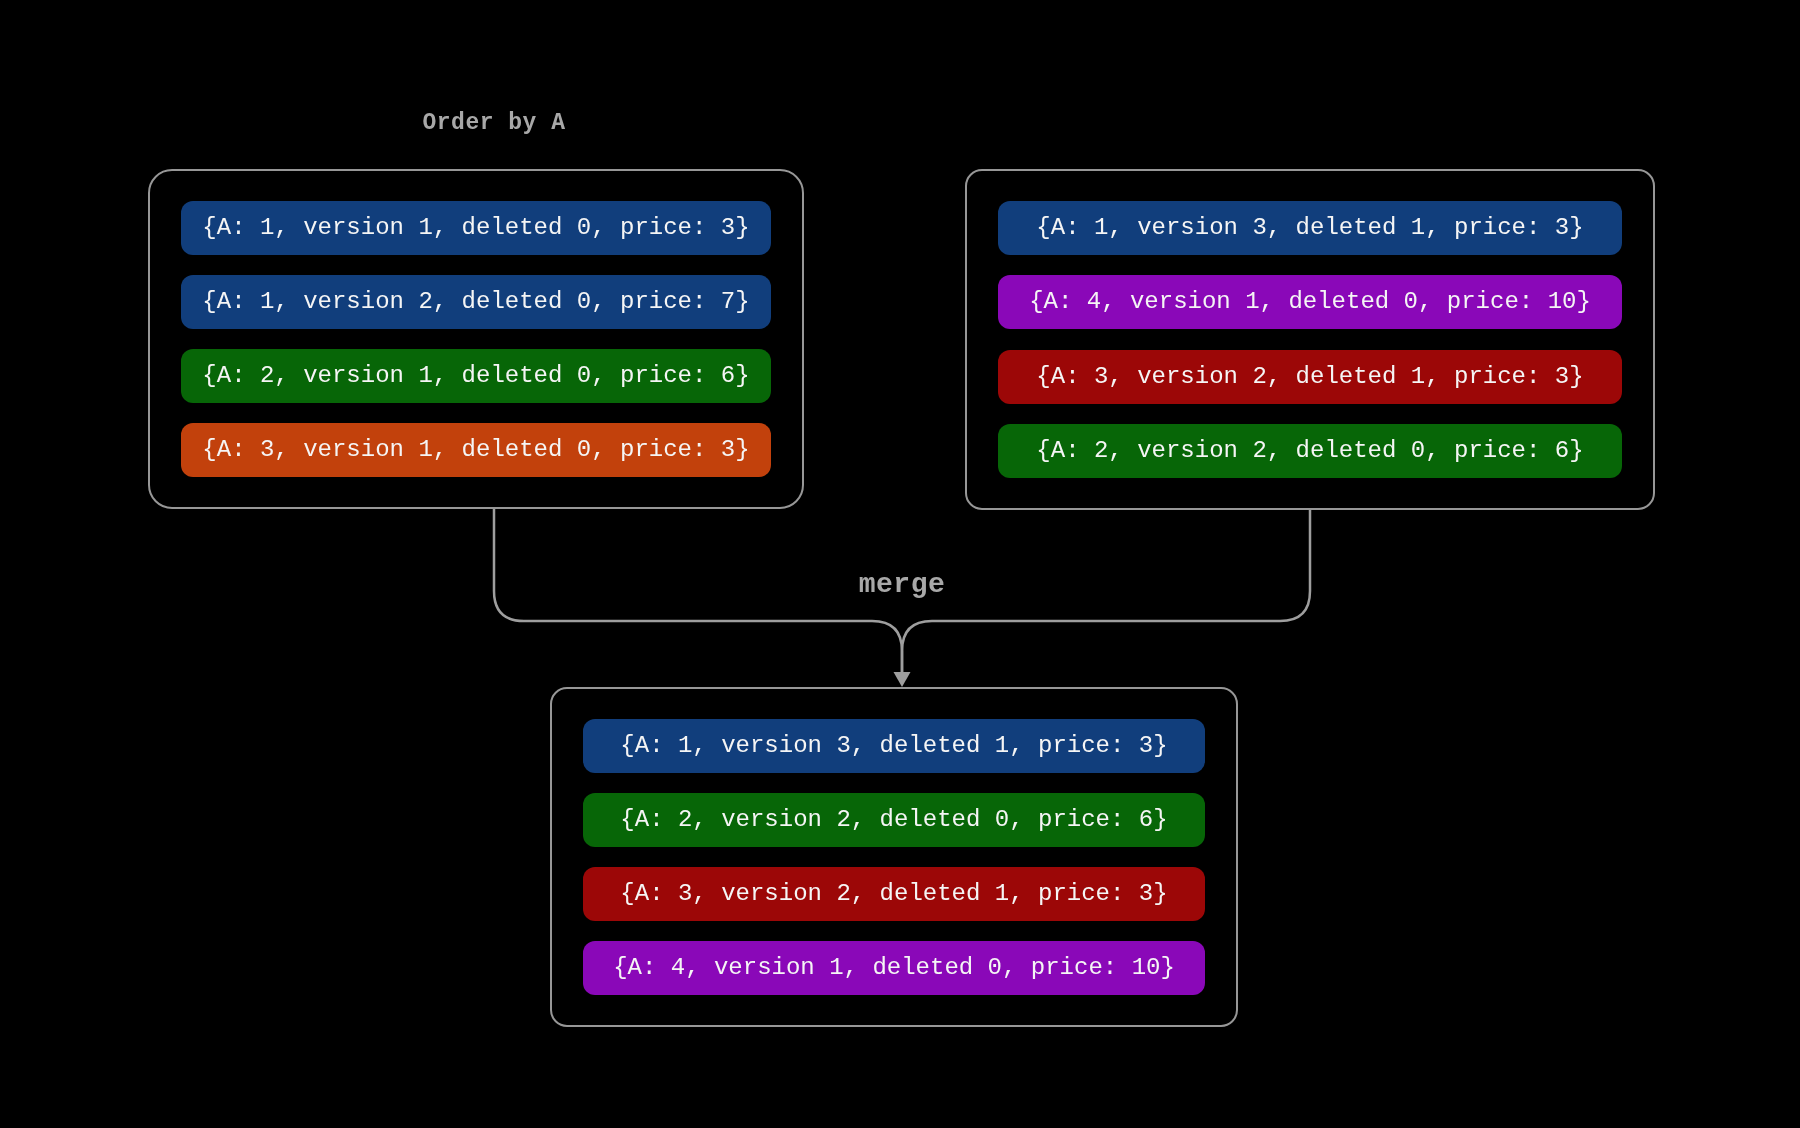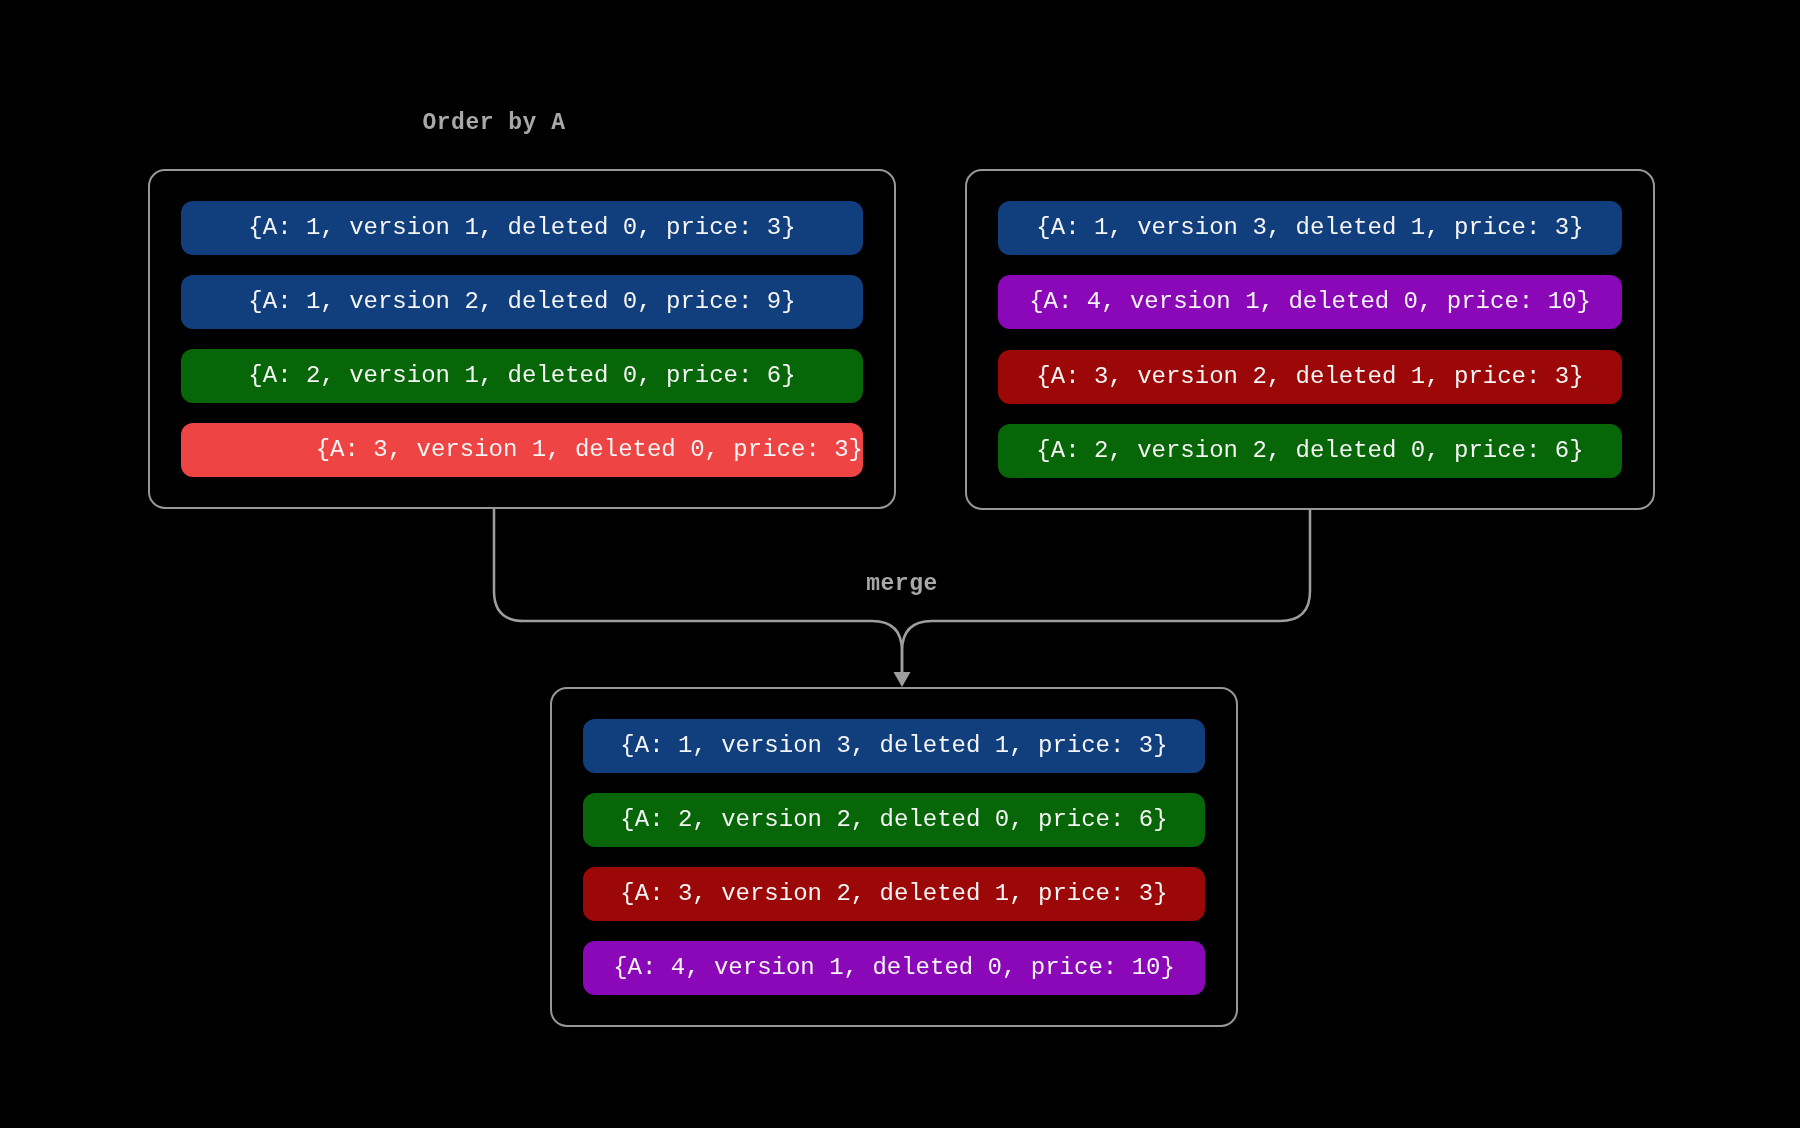--- a/index.html
+++ b/index.html
@@ -32,21 +32,21 @@
     position: absolute;
     box-sizing: border-box;
     border: 2.5px solid var(--box_border, #979797);
     border-radius: 17px;
     background: transparent;
     display: flex;
     flex-direction: column;
     justify-content: space-between;
     padding: 30px 31px;
   }
-  #box-order  { left: 148px; top: 141px; width: 748px; height: 340px; }
+  #box-order  { left: 148px; top: 141px; width: 656px; height: 340px; border-radius: 24px; }
   #box-parts  { left: 965px; top: 141px; width: 690px; height: 341px; }
   #box-merged { left: 550px; top: 659px; width: 688px; height: 340px; }
   .pill {
     height: 54px;
     border-radius: 12px;
     color: var(--row_text, #f5f5f5);
     font-size: 24px;
     font-weight: normal;
     line-height: 54px;
     text-align: center;
@@ -69,44 +69,44 @@
     fill: var(--connector, #9e9e9e);
     stroke: none;
   }
   .merge-label {
     position: absolute;
     left: 802px;
     top: 543px;
     width: 200px;
     text-align: center;
     color: var(--heading_text, #a8a8a8);
-    font-size: 23px;
+    font-size: 28px;
     font-weight: bold;
     line-height: 27px;
     letter-spacing: 0.5px;
   }
 </style>
 </head>
 <body>
 
 <div class="canvas">
 
   <svg class="connector-svg" viewBox="0 0 1800 1128" width="1800" height="1128">
     <path d="M 494 481 L 494 563 Q 494 593 524 593 L 872 593 Q 902 593 902 623 L 902 646"></path>
     <path d="M 1310 482 L 1310 563 Q 1310 593 1280 593 L 932 593 Q 902 593 902 623 L 902 646"></path>
     <polygon points="893.5,644 910.5,644 902,659"></polygon>
   </svg>
 
   <div class="heading" id="h-order">Order by A</div>
 
   <div class="group-box" id="box-order">
     <div class="pill" style="background: rgb(17, 62, 124);">{A: 1, version 1, deleted 0, price: 3}</div>
-    <div class="pill" style="background: rgb(17, 62, 124);">{A: 1, version 2, deleted 0, price: 9}</div>
+    <div class="pill" style="background: rgb(17, 62, 124);">{A: 1, version 2, deleted 0, price: 7}</div>
     <div class="pill" style="background: rgb(7, 102, 7);">{A: 2, version 1, deleted 0, price: 6}</div>
-    <div class="pill" style="background: #ef4444; text-align: right;">{A: 3, version 1, deleted 0, price: 3}</div>
+    <div class="pill" style="background: #c2410c;">{A: 3, version 1, deleted 0, price: 3}</div>
   </div>
 
   <div class="group-box" id="box-parts">
     <div class="pill" style="background: rgb(17, 62, 124);">{A: 1, version 3, deleted 1, price: 3}</div>
     <div class="pill" style="background: rgb(138, 8, 184);">{A: 4, version 1, deleted 0, price: 10}</div>
     <div class="pill" style="background: rgb(156, 7, 7);">{A: 3, version 2, deleted 1, price: 3}</div>
     <div class="pill" style="background: rgb(7, 102, 7);">{A: 2, version 2, deleted 0, price: 6}</div>
   </div>
 
   <div class="merge-label">merge</div>

